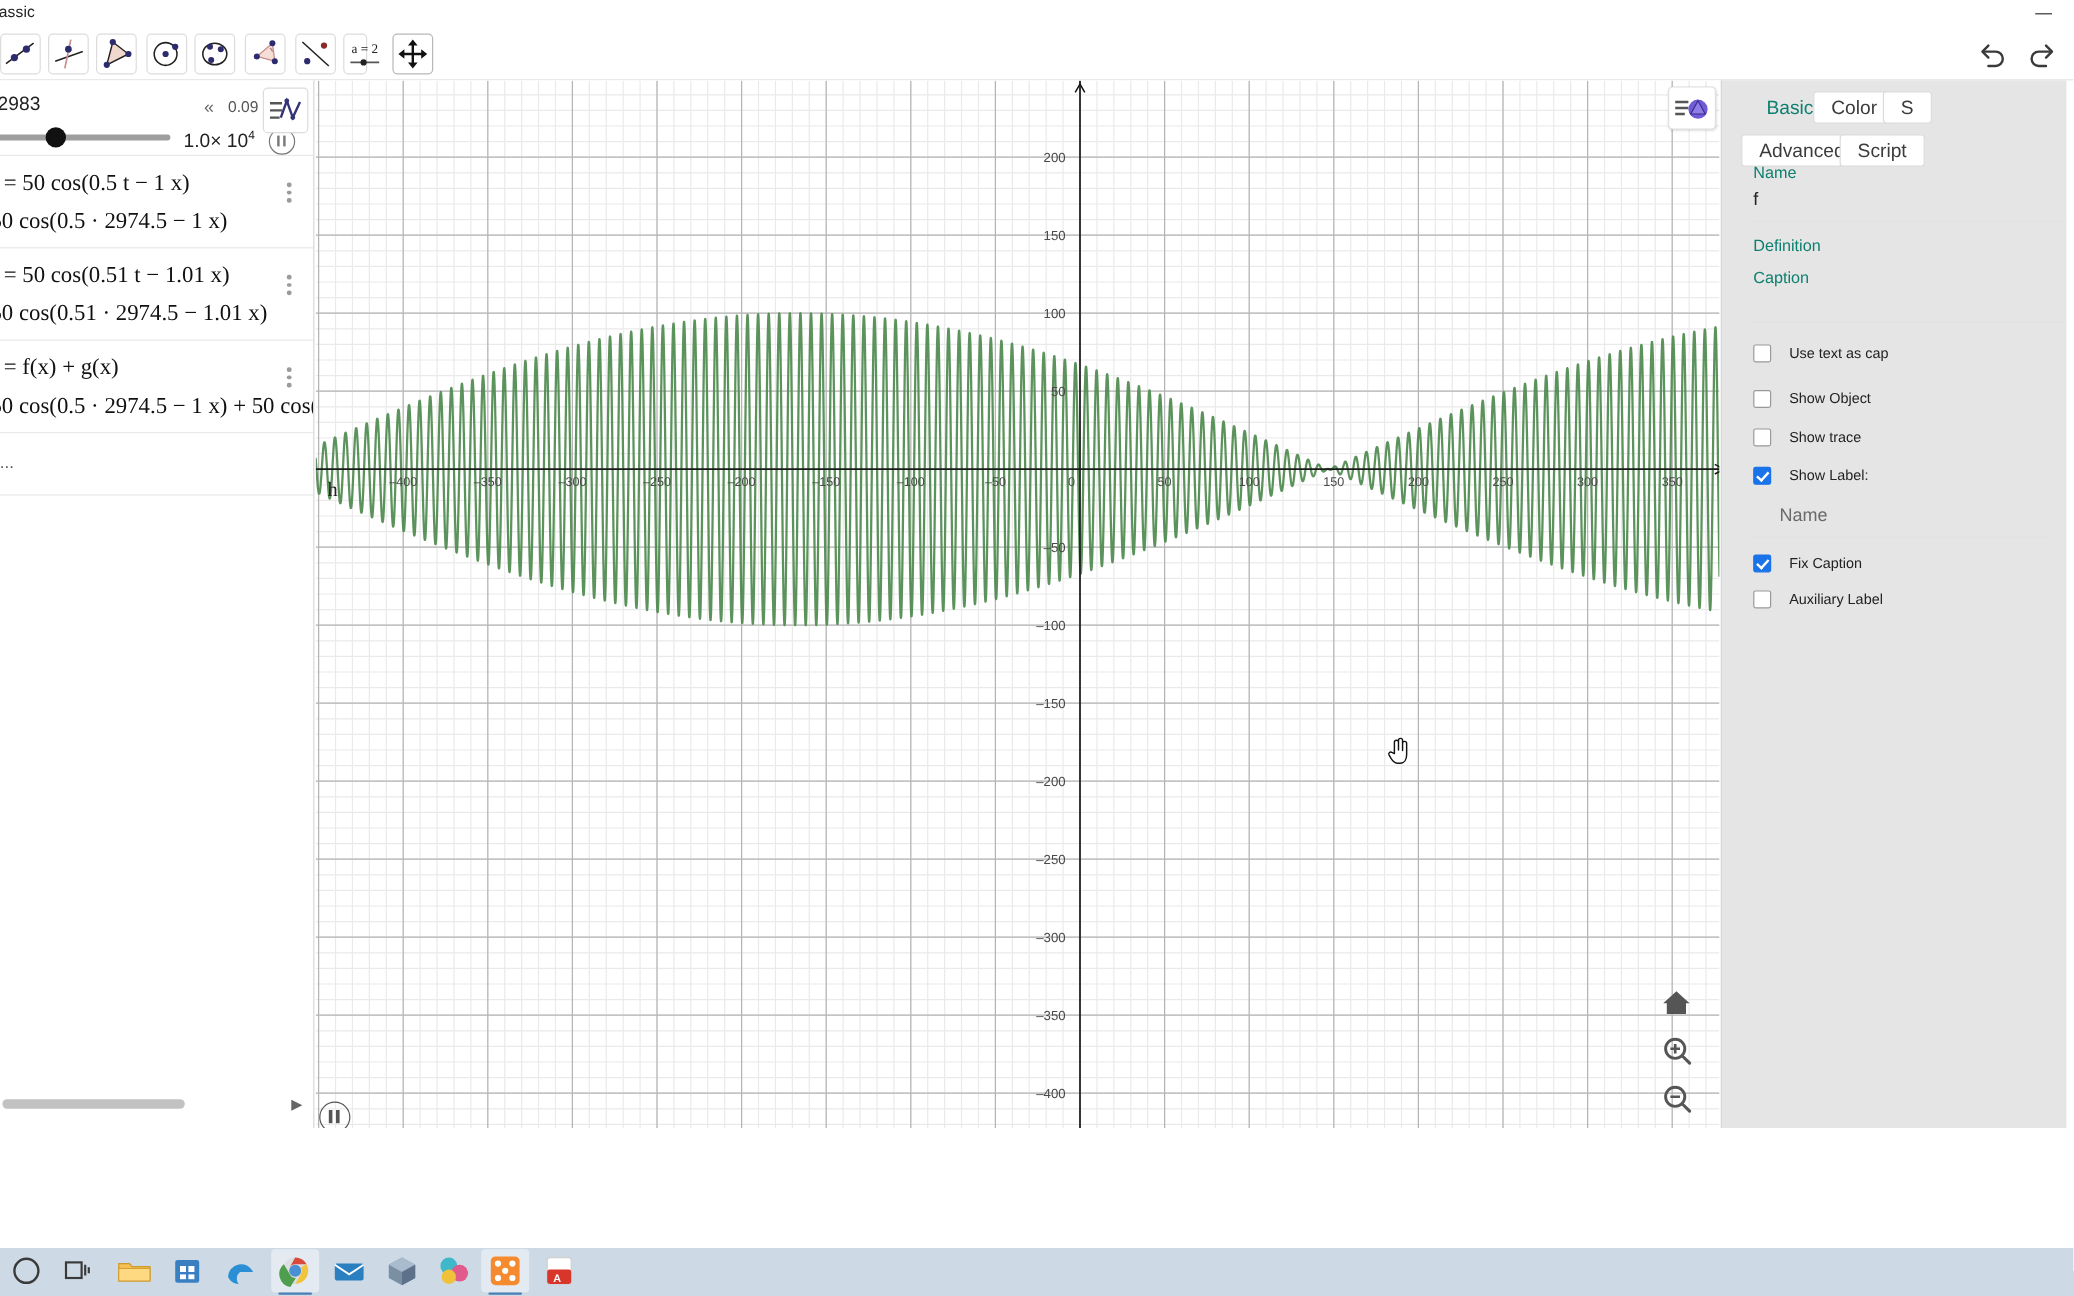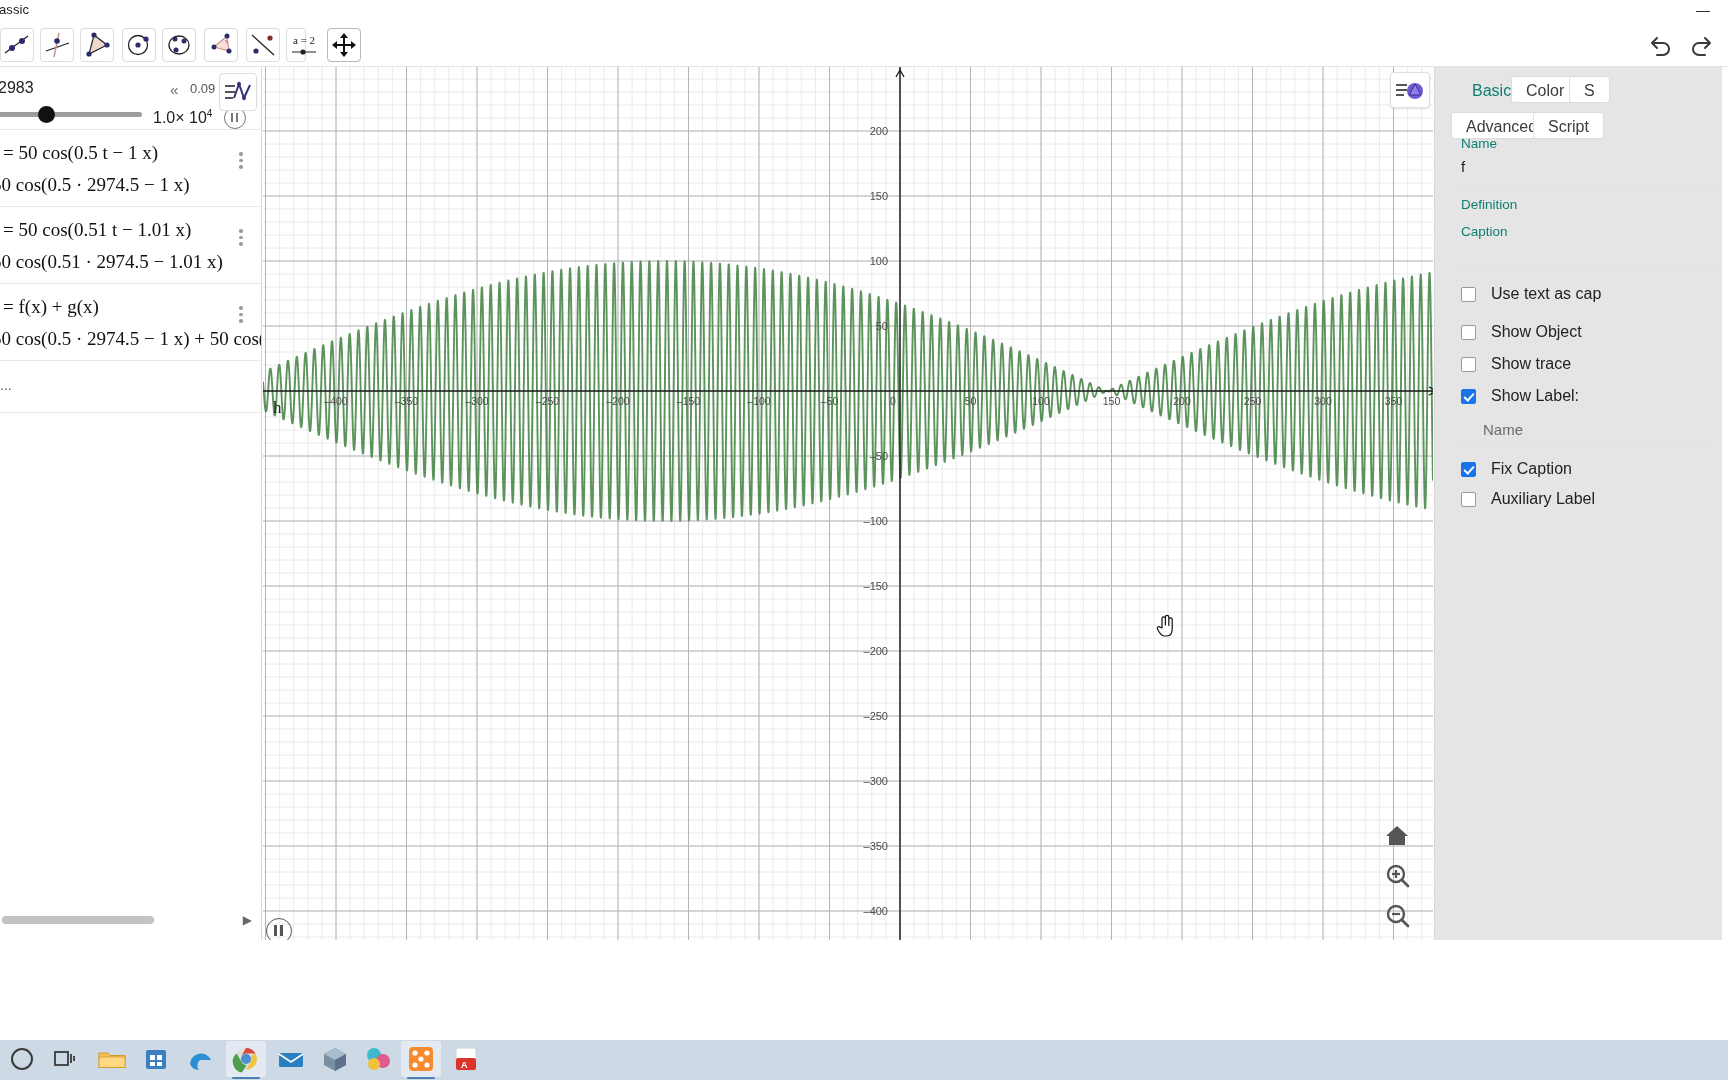--- a/index.html
+++ b/index.html
@@ -185,21 +185,21 @@
   .cb {
     width: 15px; height: 15px; border: 1.6px solid #999; border-radius: 2px;
     background: #fff; margin-right: 15px; flex: none; position: relative;
   }
   .cb.on { background: #1a73e8; border-color: #1a73e8; }
   .cb.on:after {
     content: ""; position: absolute; left: 4.4px; top: 1px;
     width: 4px; height: 8px; border: solid #fff; border-width: 0 2px 2px 0;
     transform: rotate(42deg);
   }
-  .cblab { font-size: 16px; color: #222; white-space: nowrap; }
+  .cblab { font-size: 12px; color: #222; white-space: nowrap; }
   .sub-select {
     font-size: 15px; color: #6a6a6a; padding: 8px 0 9px 22px;
     border-bottom: 1px solid #e2e2e2; width: 246px; margin-top: 4px;
   }
 
   
   .taskbar {
     position: absolute; left: 0; bottom: 0; width: 1728px; height: 40px;
     background: #cdd9e5;
   }

